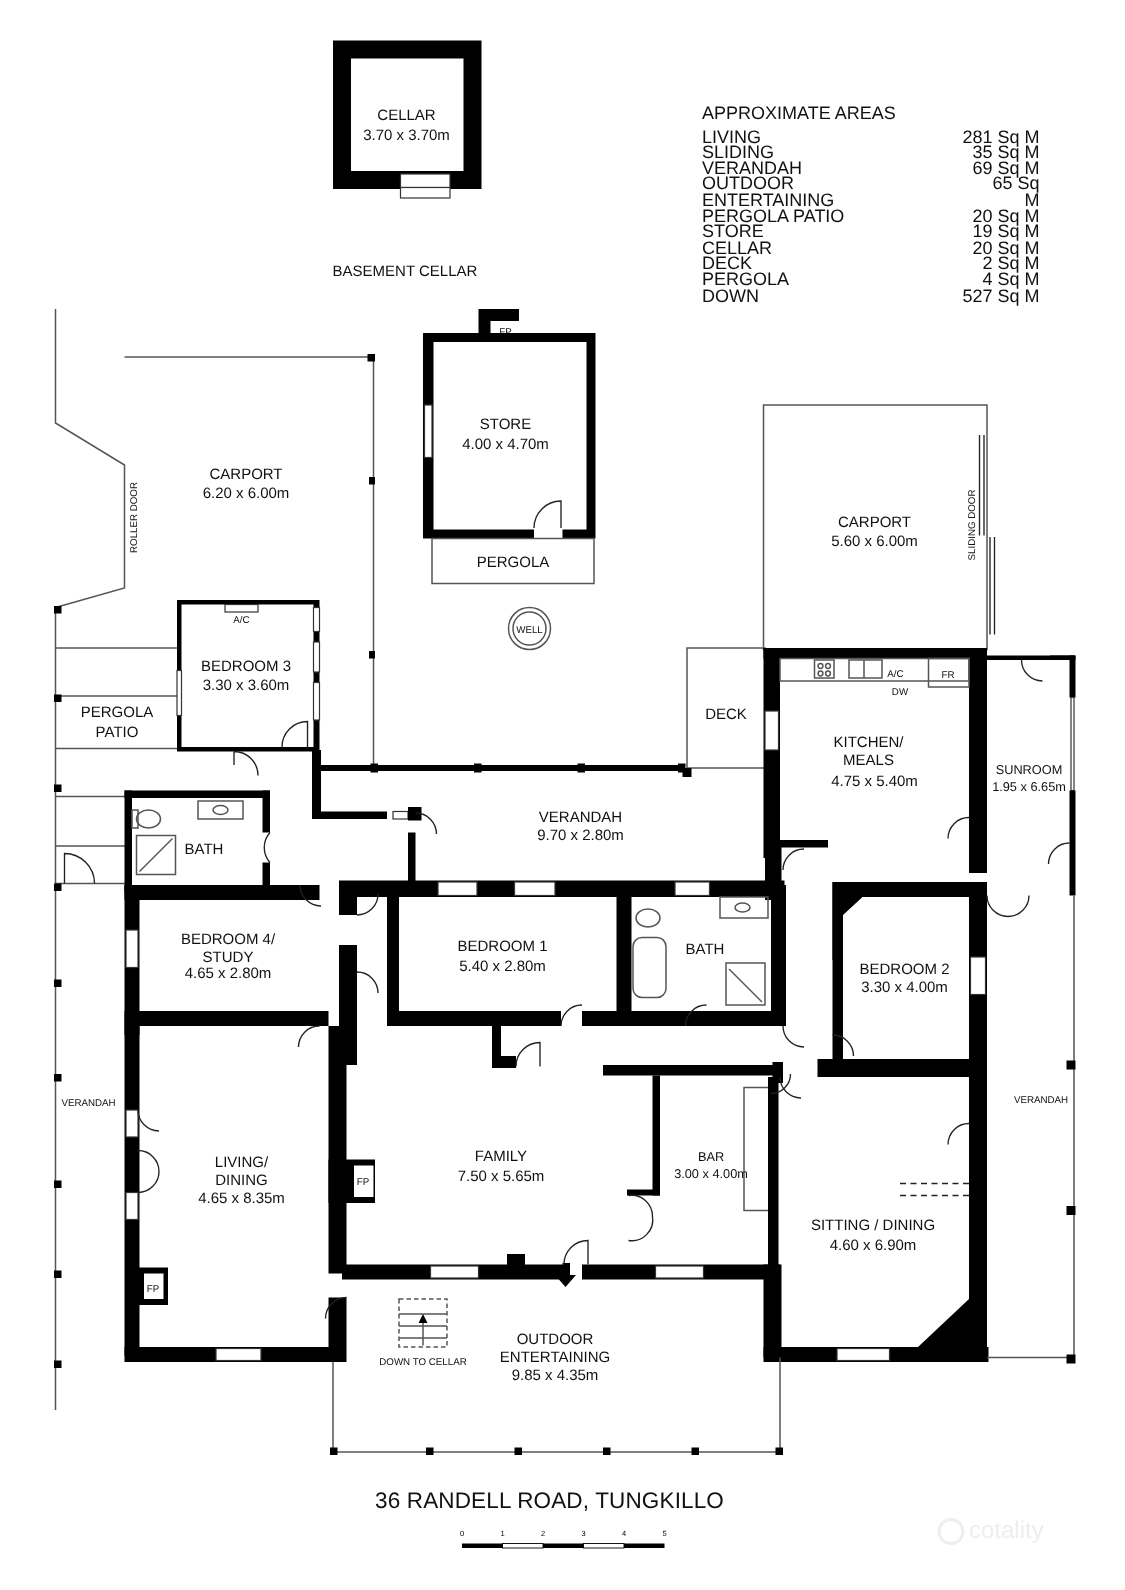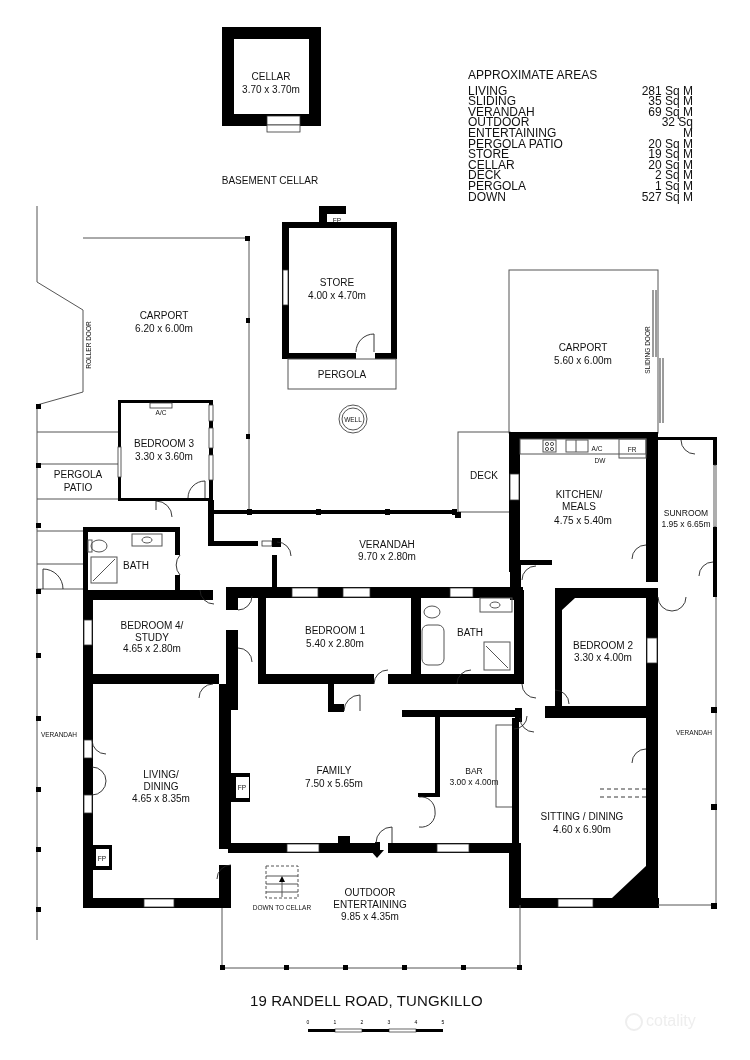--- a/index.html
+++ b/index.html
@@ -358,49 +358,49 @@
   <div class="row">
       <span>SLIDING</span>
       <span>35 Sq M</span>
     </div>
   <div class="row">
       <span>VERANDAH</span>
       <span>69 Sq M</span>
     </div>
   <div class="row">
       <span>OUTDOOR ENTERTAINING</span>
-      <span>32 Sq M</span>
+      <span>65 Sq M</span>
     </div>
   <div class="row">
       <span>PERGOLA PATIO</span>
       <span>20 Sq M</span>
     </div>
   <div class="row">
       <span>STORE</span>
       <span>19 Sq M</span>
     </div>
   <div class="row">
       <span>CELLAR</span>
       <span>20 Sq M</span>
     </div>
   <div class="row">
       <span>DECK</span>
       <span>2 Sq M</span>
     </div>
   <div class="row">
       <span>PERGOLA</span>
-      <span>1 Sq M</span>
+      <span>4 Sq M</span>
     </div>
   <div class="row">
       <span>DOWN</span>
       <span>527 Sq M</span>
     </div>
 </div>
 
-<div id="address">19 RANDELL ROAD, TUNGKILLO</div>
+<div id="address">36 RANDELL ROAD, TUNGKILLO</div>
 
 <svg id="scale" width="140" height="24" viewBox="0 0 140 24">
   <text x="2" y="6" font-size="5" text-anchor="middle" font-family="Liberation Sans, sans-serif">0</text>
   <text x="29" y="6" font-size="5" text-anchor="middle" font-family="Liberation Sans, sans-serif">1</text>
   <text x="56" y="6" font-size="5" text-anchor="middle" font-family="Liberation Sans, sans-serif">2</text>
   <text x="83" y="6" font-size="5" text-anchor="middle" font-family="Liberation Sans, sans-serif">3</text>
   <text x="110" y="6" font-size="5" text-anchor="middle" font-family="Liberation Sans, sans-serif">4</text>
   <text x="137" y="6" font-size="5" text-anchor="middle" font-family="Liberation Sans, sans-serif">5</text>
   <rect x="2" y="11" width="27" height="3" fill="#000"></rect>
   <rect x="29" y="11" width="27" height="3" fill="#fff" stroke="#000" stroke-width="0.6"></rect>

